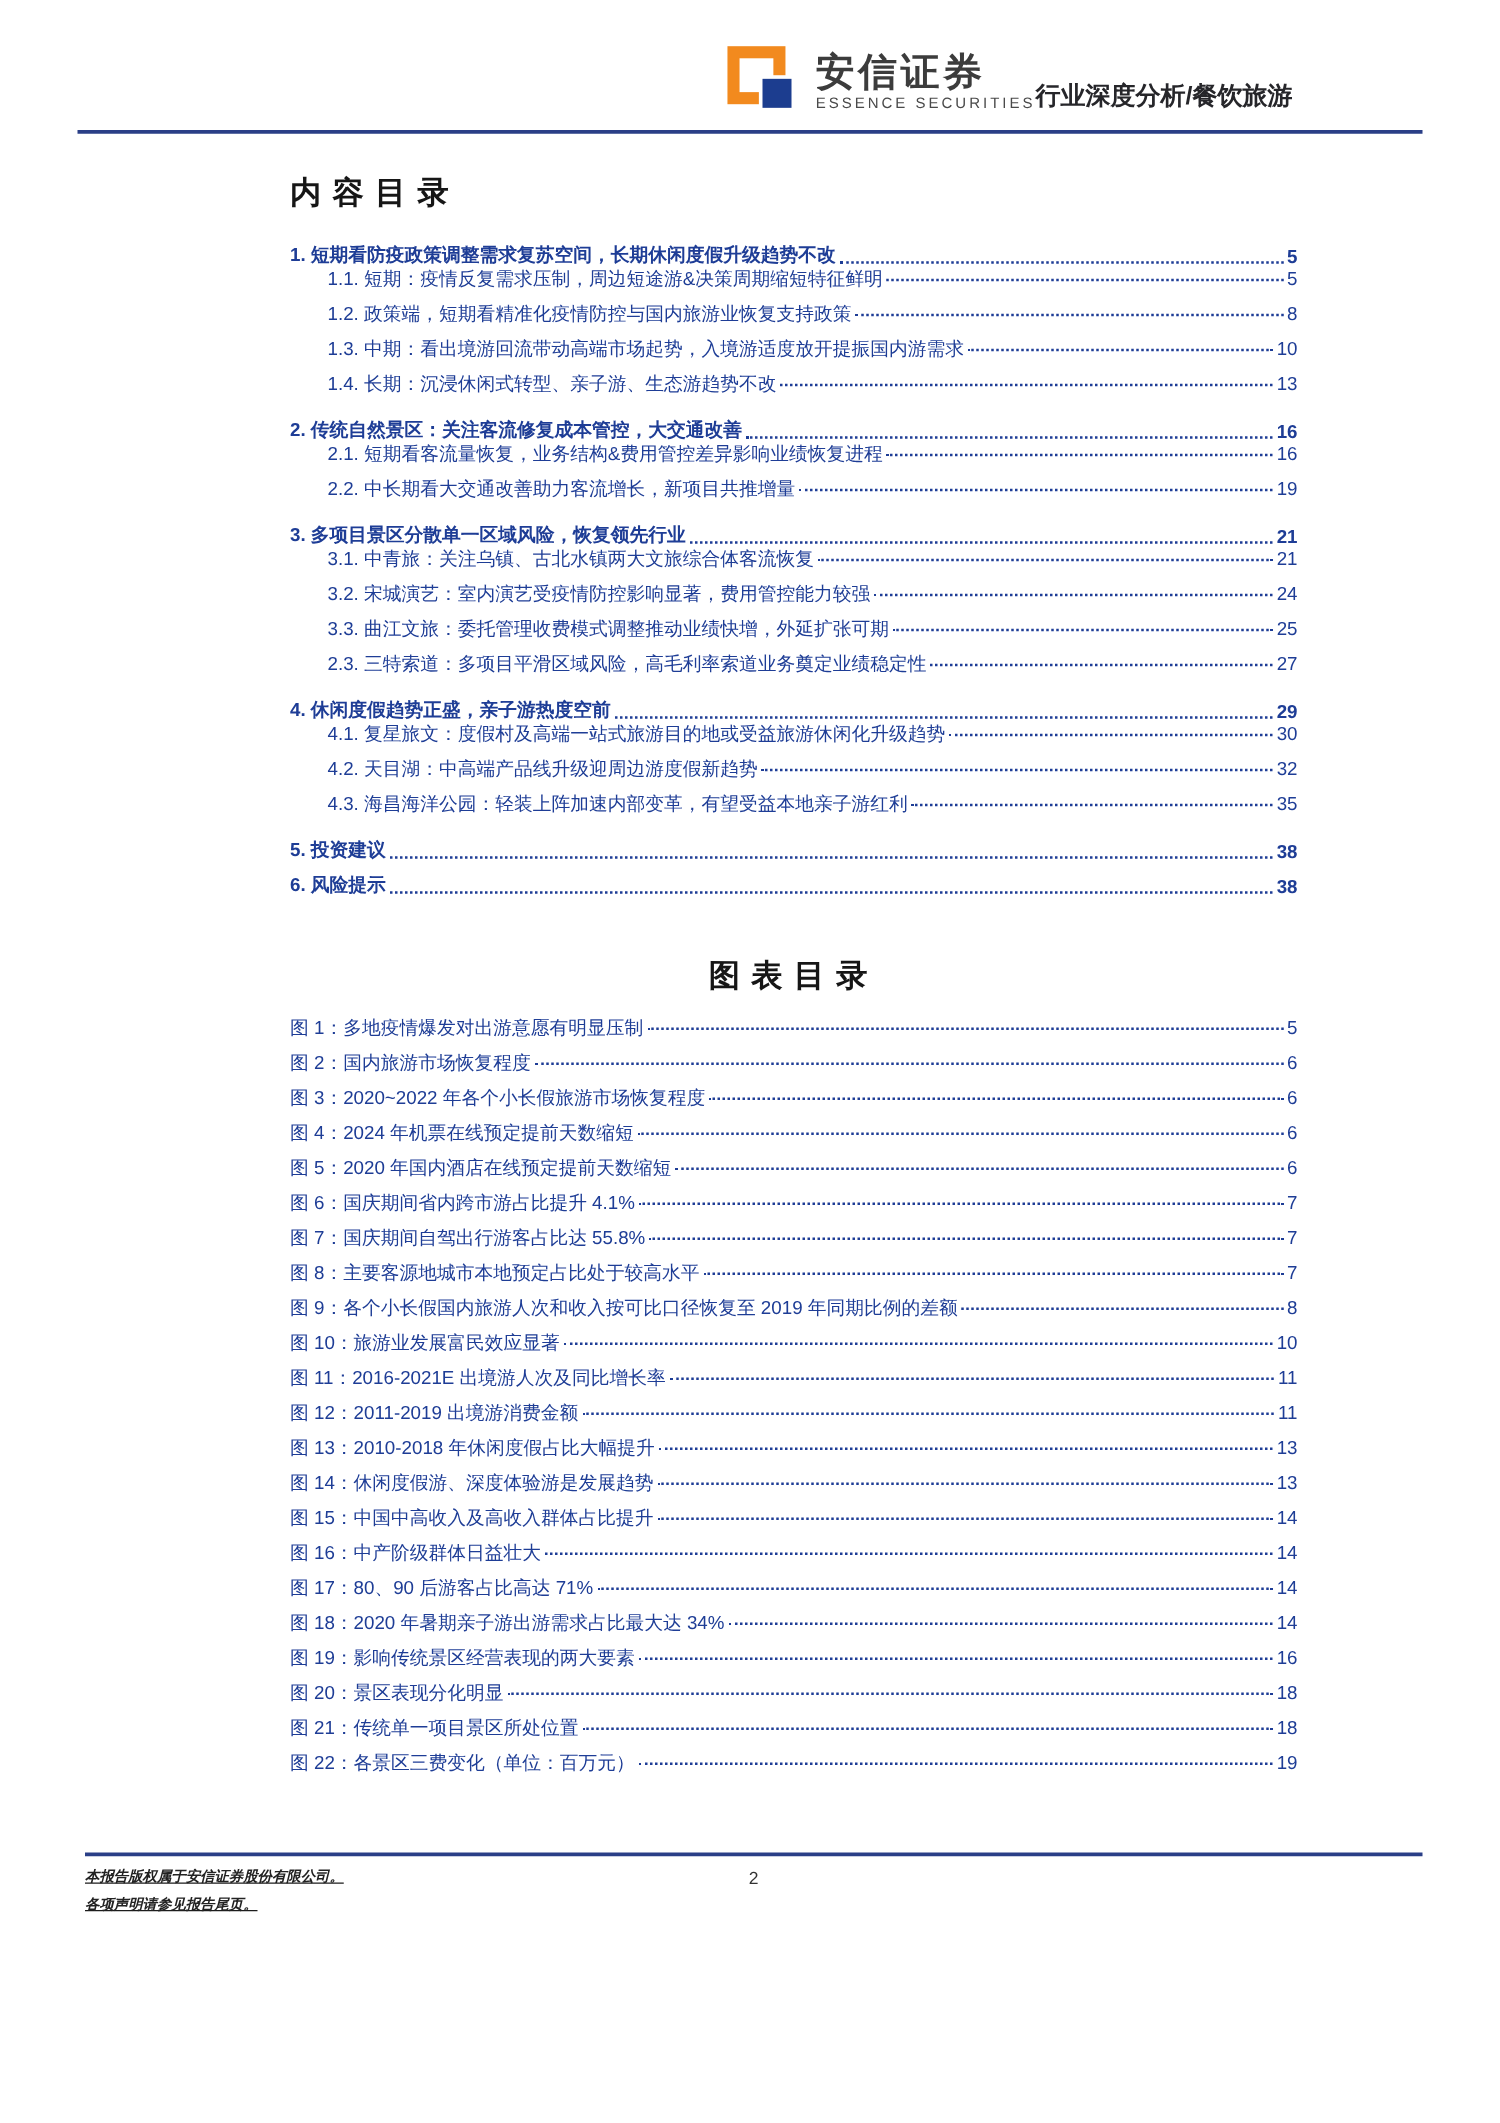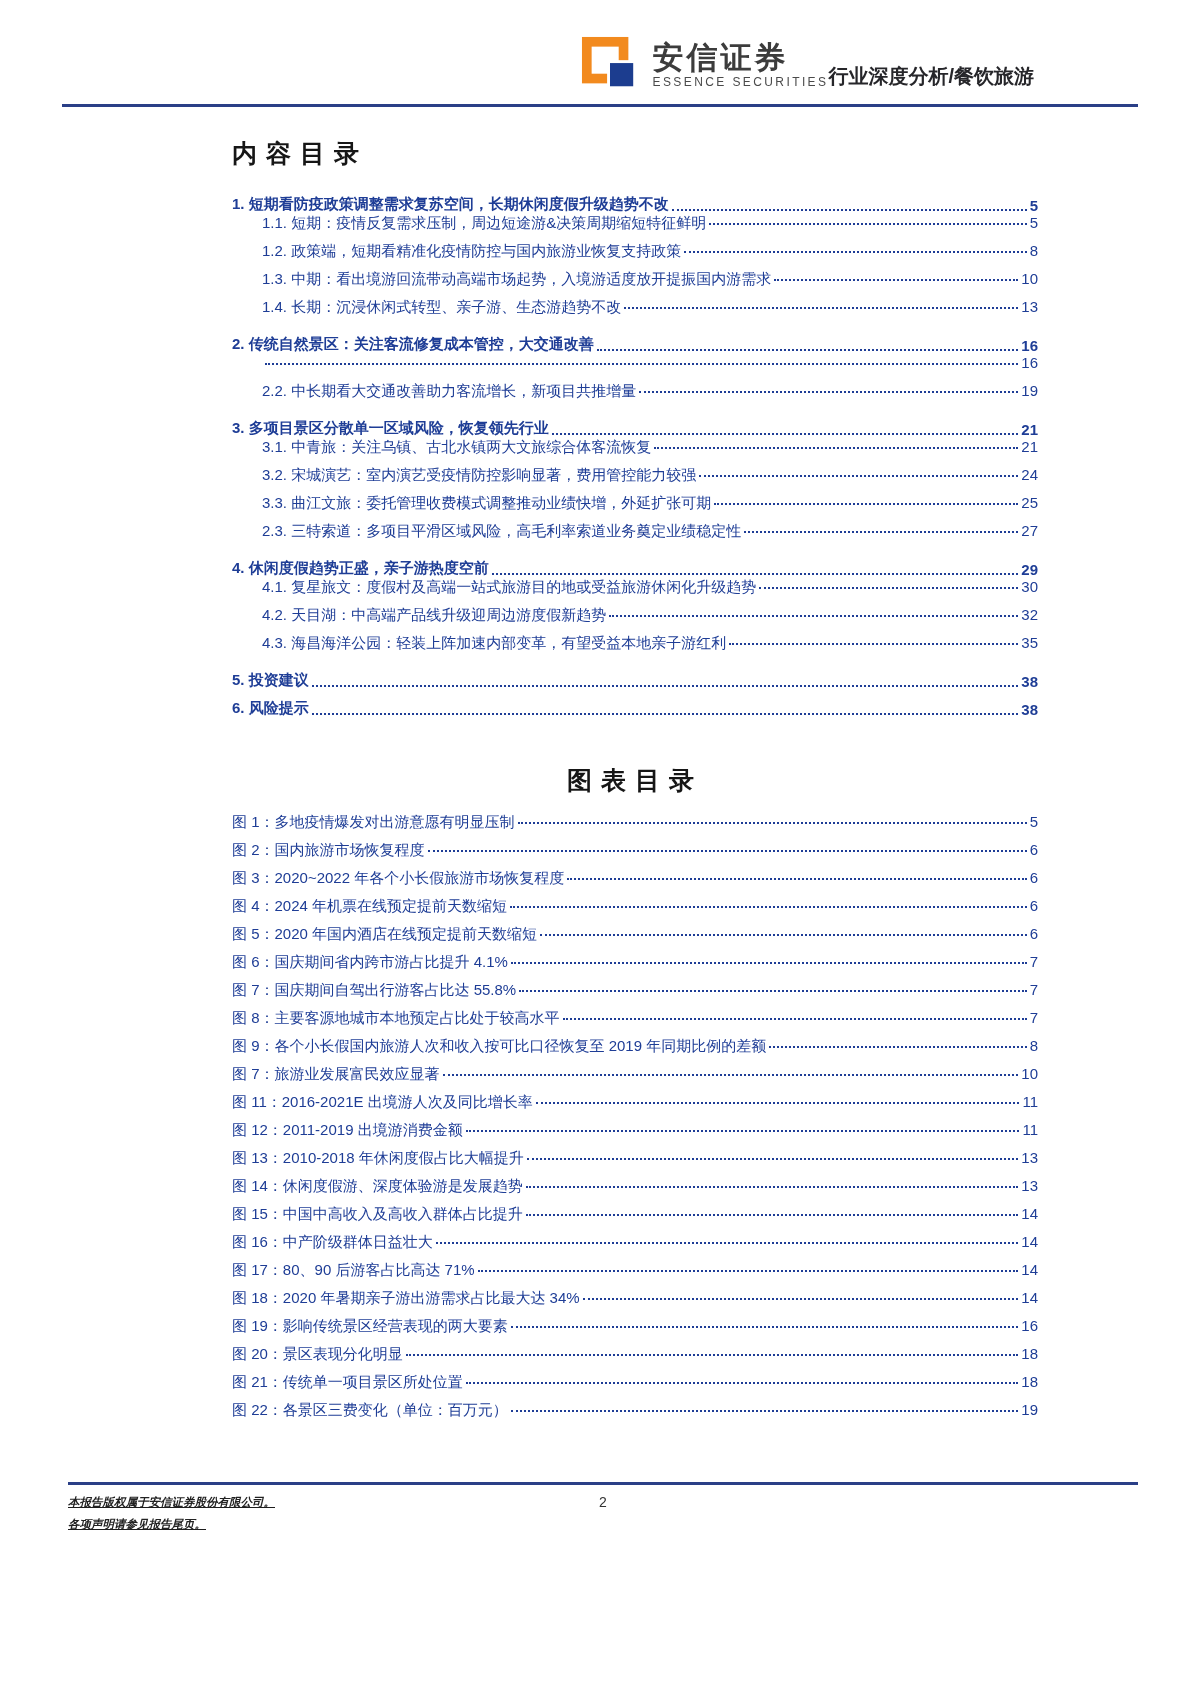--- a/index.html
+++ b/index.html
@@ -103,20 +103,21 @@
           <span class="entry-page">13</span>
         </div>
 
         <div class="entry level-1">
           <span class="entry-label">2. 传统自然景区：关注客流修复成本管控，大交通改善</span>
           <span class="leader"></span>
           <span class="entry-page">16</span>
         </div>
 
         <div class="entry level-2">
+          <span class="entry-label">2.1. 短期看客流量恢复，业务结构&amp;费用管控差异影响业绩恢复进程</span>
           <span class="leader"></span>
           <span class="entry-page">16</span>
         </div>
 
         <div class="entry level-2">
           <span class="entry-label">2.2. 中长期看大交通改善助力客流增长，新项目共推增量</span>
           <span class="leader"></span>
           <span class="entry-page">19</span>
         </div>
 
@@ -239,21 +240,21 @@
           <span class="entry-page">7</span>
         </div>
 
         <div class="entry">
           <span class="entry-label">图 9：各个小长假国内旅游人次和收入按可比口径恢复至 2019 年同期比例的差额</span>
           <span class="leader"></span>
           <span class="entry-page">8</span>
         </div>
 
         <div class="entry">
-          <span class="entry-label">图 7：旅游业发展富民效应显著</span>
+          <span class="entry-label">图 10：旅游业发展富民效应显著</span>
           <span class="leader"></span>
           <span class="entry-page">10</span>
         </div>
 
         <div class="entry">
           <span class="entry-label">图 11：2016-2021E 出境游人次及同比增长率</span>
           <span class="leader"></span>
           <span class="entry-page">11</span>
         </div>
 

